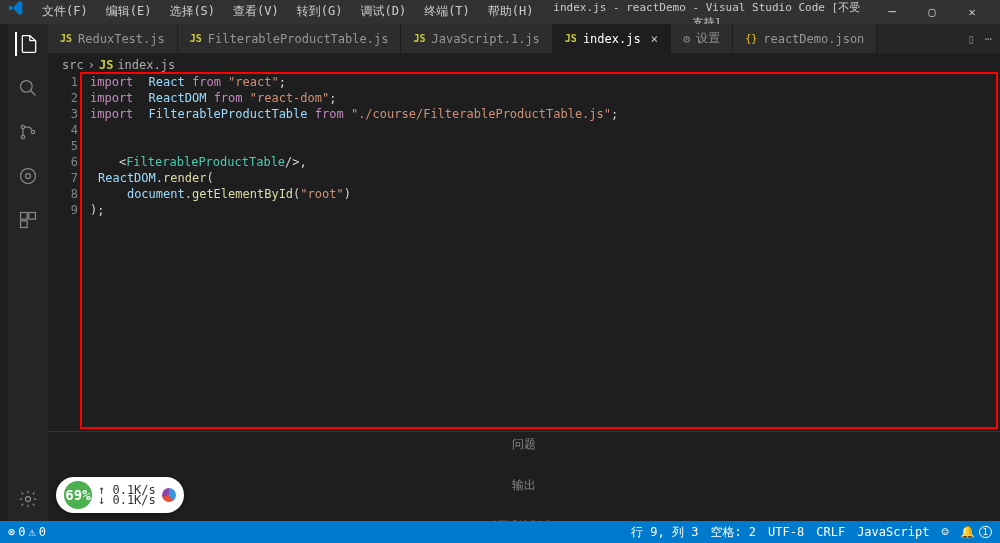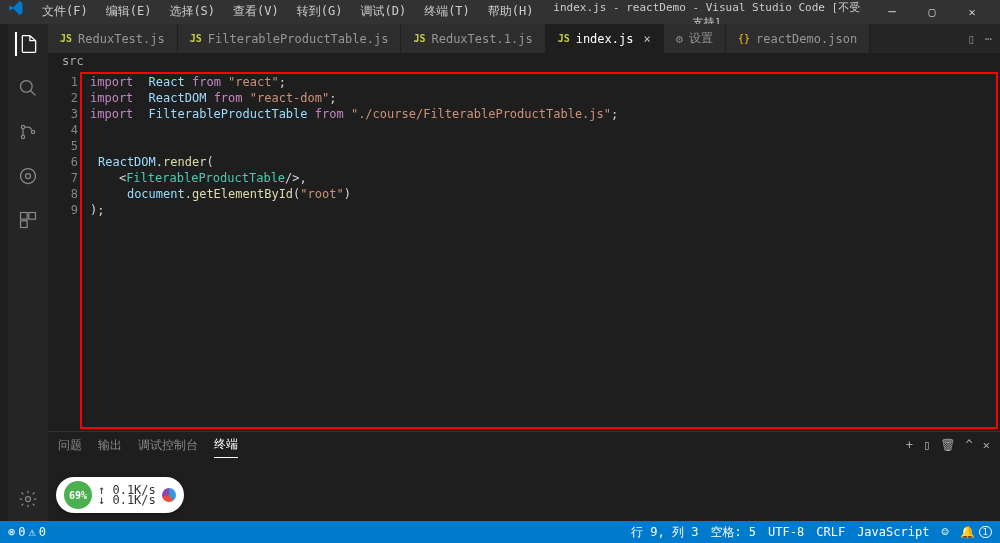--- a/index.html
+++ b/index.html
@@ -18,41 +18,41 @@
 .activity-bar .spacer { flex: 1; }
 .editor-area { flex: 1; display: flex; flex-direction: column; position: relative; }
 .tabs-bar { height: 30px; background: #252526; display: flex; align-items: stretch; border-bottom: 1px solid #1e1e1e; }
 .tab { display: flex; align-items: center; padding: 0 12px; background: #2d2d2d; border-right: 1px solid #1e1e1e; color: #969696; gap: 6px; cursor: pointer; font-size: 11px; }
 .tab.active { background: #1e1e1e; color: #fff; }
 .tab .js-ic { color: #cbcb41; font-weight: bold; font-size: 10px; }
 .tab .gear-ic { color: #888; }
 .tab .json-ic { color: #f1c40f; font-size: 10px; }
 .tab .close { color: #ccc; font-size: 12px; cursor: pointer; margin-left: 4px; }
 .tabs-right { margin-left: auto; display: flex; align-items: center; padding: 0 8px; gap: 10px; color: #888; }
-.breadcrumb { height: 18px; background: #1e1e1e; display: flex; align-items: flex-start; padding: 0 14px; font-size: 10px; color: #aaa; gap: 4px; flex-direction: column; }
+.breadcrumb { height: 18px; background: #1e1e1e; display: flex; align-items: flex-end; padding: 0 14px; font-size: 10px; color: #aaa; gap: 4px; }
 .editor-wrap { flex: 1; position: relative; background: #1e1e1e; overflow: hidden; }
 .red-box { position: absolute; top: 0; left: 32px; right: 2px; bottom: 2px; border: 2px solid #ff0000; pointer-events: none; z-index: 5; }
 .code-area { position: absolute; top: 0; left: 0; right: 0; bottom: 0; display: flex; }
 .gutter { width: 36px; text-align: right; padding: 2px 6px 0 0; color: #858585; font-family: Consolas, monospace; font-size: 11px; line-height: 16px; }
 .code { flex: 1; padding: 2px 0 0 6px; font-family: Consolas, monospace; font-size: 11px; line-height: 16px; color: #d4d4d4; position: relative; }
 .code-line { white-space: pre; }
 .kw { color: #c586c0; }
 .ident { color: #9cdcfe; margin-left: 8px; }
 .str { color: #ce9178; }
 .comp { color: #4ec9b0; }
 .fn { color: #dcdcaa; }
 .punc { color: #d4d4d4; }
 .panel-area { height: 90px; background: #1e1e1e; border-top: 1px solid #333; display: flex; flex-direction: column; }
-.panel-tabs { height: 26px; display: flex; align-items: center; padding: 0 10px; gap: 16px; font-size: 10px; color: #888; }
+.panel-tabs { height: 26px; display: flex; align-items: center; padding: 0 10px; gap: 16px; font-size: 10px; color: #888; flex-direction: column; }
 .panel-tabs .ptab { cursor: pointer; padding: 4px 0; }
 .panel-tabs .ptab.active { color: #ffffff; border-bottom: 1px solid #fff; }
 .panel-tabs .panel-right { margin-left: auto; display: flex; gap: 10px; color: #aaa; }
 .panel-body { flex: 1; position: relative; }
 .widget { position: absolute; left: 8px; bottom: 8px; background: #fff; border-radius: 20px; padding: 4px 8px; display: flex; align-items: center; gap: 6px; box-shadow: 0 1px 4px rgba(0,0,0,0.4); }
-.widget .badge { background: #4caf50; color: #fff; border-radius: 50%; width: 28px; height: 28px; display: flex; align-items: center; justify-content: center; font-size: 10px; font-weight: bold; }
+.widget .badge { background: #4caf50; color: #fff; border-radius: 50%; width: 28px; height: 28px; display: flex; align-items: center; justify-content: center; font-size: 14px; font-weight: bold; }
 .widget .stats { display: flex; flex-direction: column; font-size: 8px; color: #333; line-height: 10px; }
 .widget .stats .row { display: flex; align-items: center; gap: 2px; }
 .widget .pie { width: 14px; height: 14px; border-radius: 50%; background: conic-gradient(#3498db 0 40%, #e74c3c 40% 70%, #8e44ad 70% 100%); }
 .statusbar { height: 22px; background: #007acc; display: flex; align-items: center; color: #fff; font-size: 11px; }
 .statusbar .left { display: flex; align-items: center; padding: 0 8px; gap: 8px; }
 .statusbar .right { margin-left: auto; display: flex; padding: 0 8px; gap: 12px; }
 .statusbar .si { cursor: pointer; display: flex; align-items: center; gap: 3px; }
 .bell-badge { background: #007acc; border: 1px solid #fff; border-radius: 8px; padding: 0 3px; font-size: 9px; }
 </style>
 </head>
@@ -131,21 +131,21 @@
         <div class="tab">
           <span class="js-ic">JS</span>
           <span>ReduxTest.js</span>
         </div>
         <div class="tab">
           <span class="js-ic">JS</span>
           <span>FilterableProductTable.js</span>
         </div>
         <div class="tab">
           <span class="js-ic">JS</span>
-          <span>ReduxTest.1.js</span>
+          <span>JavaScript.1.js</span>
         </div>
         <div class="tab active">
           <span class="js-ic">JS</span>
           <span>index.js</span>
           <span class="close">×</span>
         </div>
         <div class="tab">
           <span class="gear-ic">⚙</span>
           <span>设置</span>
         </div>
@@ -176,22 +176,22 @@
             <div>7</div>
             <div>8</div>
             <div>9</div>
           </div>
         <div class="code">
             <div class="code-line"><span class="kw">import</span> <span class="ident">React</span> <span class="kw">from</span> <span class="str">"react"</span><span class="punc">;</span></div>
             <div class="code-line"><span class="kw">import</span> <span class="ident">ReactDOM</span> <span class="kw">from</span> <span class="str">"react-dom"</span><span class="punc">;</span></div>
             <div class="code-line"><span class="kw">import</span> <span class="ident">FilterableProductTable</span> <span class="kw">from</span> <span class="str">"./course/FilterableProductTable.js"</span><span class="punc">;</span></div>
             <div class="code-line">&nbsp;</div>
             <div class="code-line">&nbsp;</div>
+            <div class="code-line">    <span class="punc">&lt;</span><span class="comp">FilterableProductTable</span><span class="punc">/&gt;,</span></div>
             <div class="code-line"><span class="ident">ReactDOM</span><span class="punc">.</span><span class="fn">render</span><span class="punc">(</span></div>
-            <div class="code-line">    <span class="punc">&lt;</span><span class="comp">FilterableProductTable</span><span class="punc">/&gt;,</span></div>
             <div class="code-line">    <span class="ident">document</span><span class="punc">.</span><span class="fn">getElementById</span><span class="punc">(</span><span class="str">"root"</span><span class="punc">)</span></div>
             <div class="code-line"><span class="punc">);</span></div>
           </div>
       </div>
       <div class="red-box"></div>
     </div>
 
     <div class="panel-area">
       <div class="panel-tabs">
         <div class="ptab">问题</div>
@@ -224,20 +224,20 @@
   <div class="left">
     <div class="si">
       <span>⊗</span>
         <span>0</span>
       <span>⚠</span>
         <span>0</span>
     </div>
   </div>
   <div class="right">
     <div class="si">行 9, 列 3</div>
-    <div class="si">空格: 5</div>
+    <div class="si">空格: 2</div>
     <div class="si">UTF-8</div>
     <div class="si">CRLF</div>
     <div class="si">JavaScript</div>
     <div class="si">☺</div>
     <div class="si">🔔<span class="bell-badge">1</span></div>
   </div>
 </div>
 
 </body></html>

